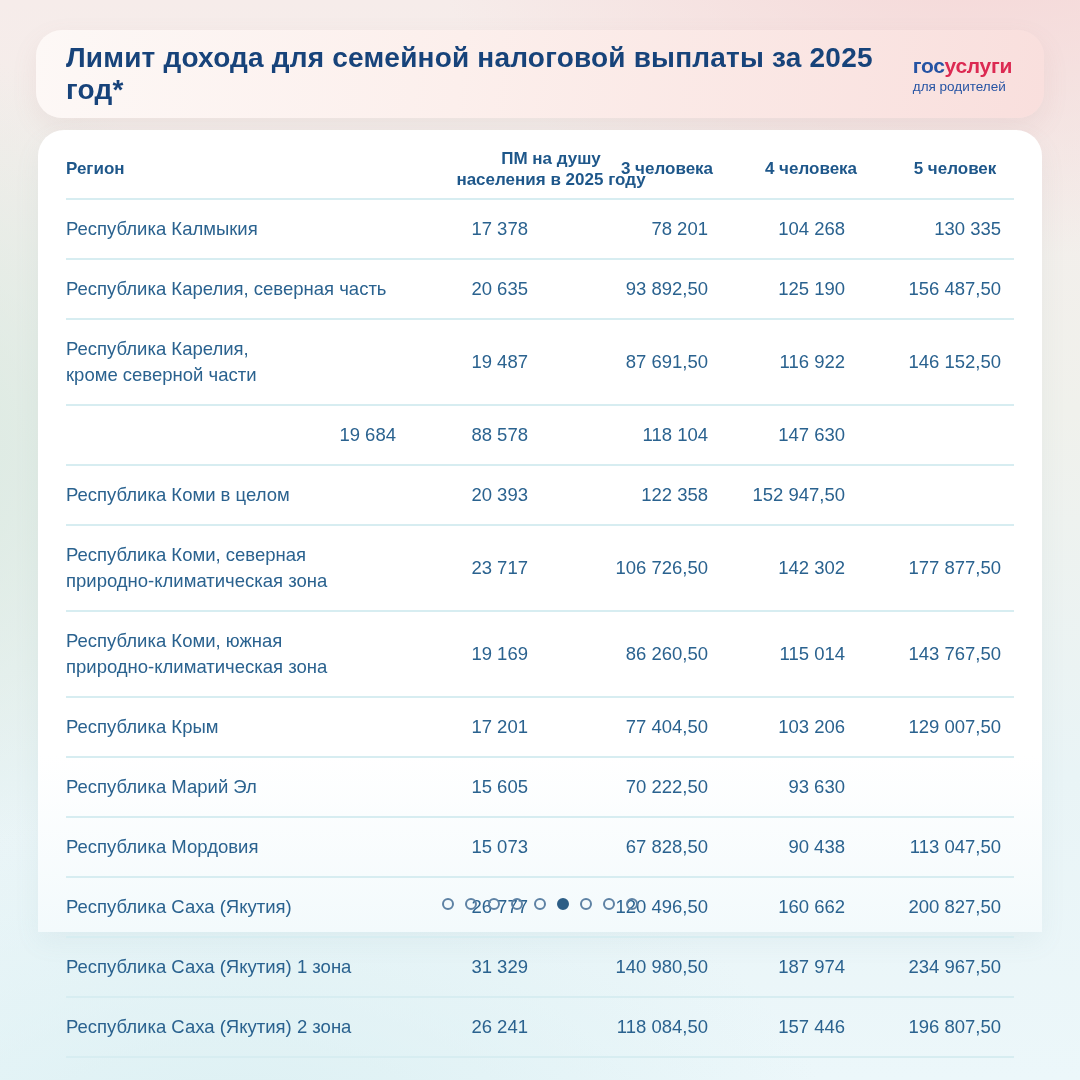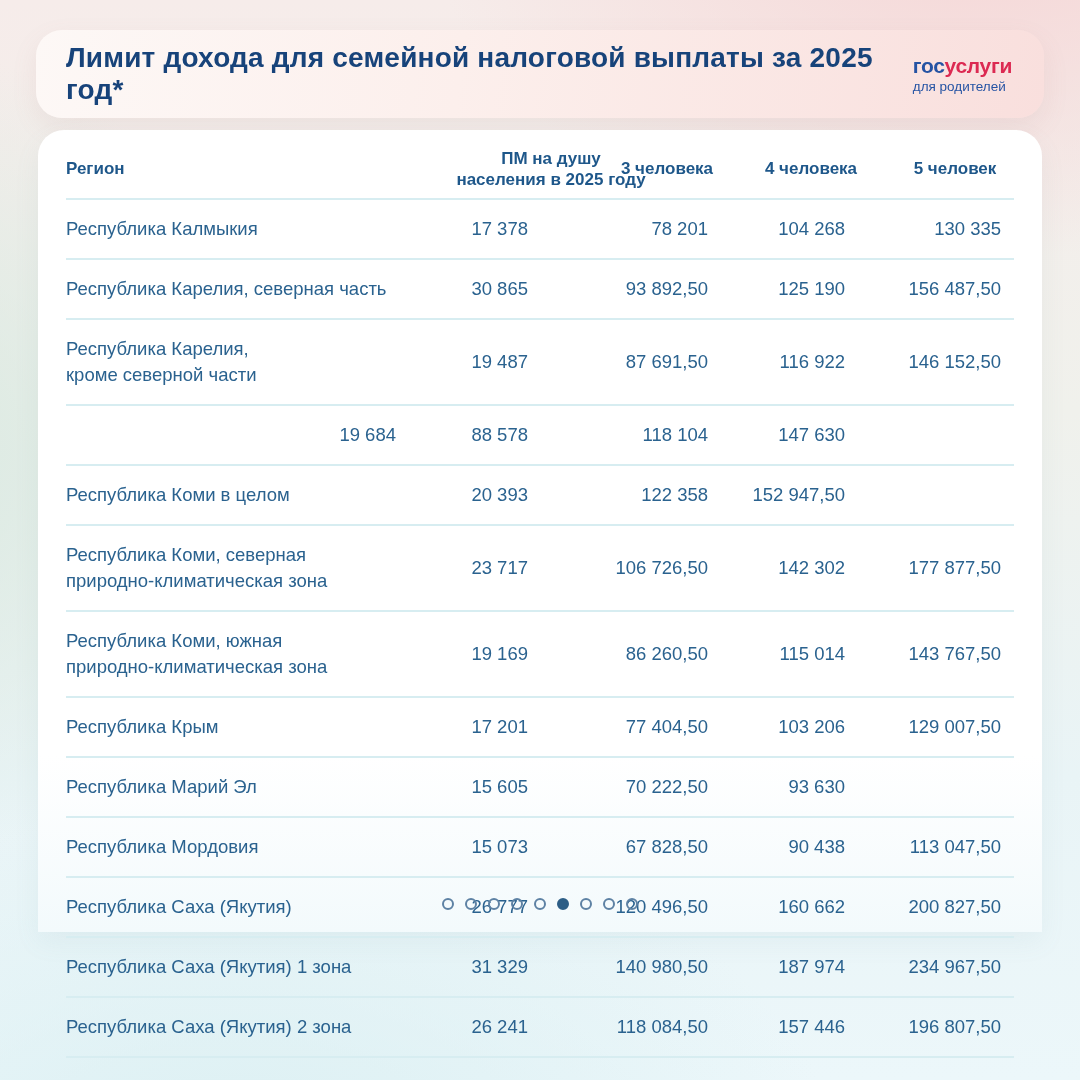--- a/index.html
+++ b/index.html
@@ -109,21 +109,21 @@
     <div class="tbody">
         <div class="trow">
           <div class="cell cell-region">Республика Калмыкия</div>
           <div class="cell cell-num">17 378</div>
           <div class="cell cell-num">78 201</div>
           <div class="cell cell-num">104 268</div>
           <div class="cell cell-num">130 335</div>
         </div>
         <div class="trow">
           <div class="cell cell-region">Республика Карелия, северная часть</div>
-          <div class="cell cell-num">30 865</div>
+          <div class="cell cell-num">20 635</div>
           <div class="cell cell-num">93 892,50</div>
           <div class="cell cell-num">125 190</div>
           <div class="cell cell-num">156 487,50</div>
         </div>
         <div class="trow">
           <div class="cell cell-region">Республика Карелия,
 кроме северной части</div>
           <div class="cell cell-num">19 487</div>
           <div class="cell cell-num">87 691,50</div>
           <div class="cell cell-num">116 922</div>

